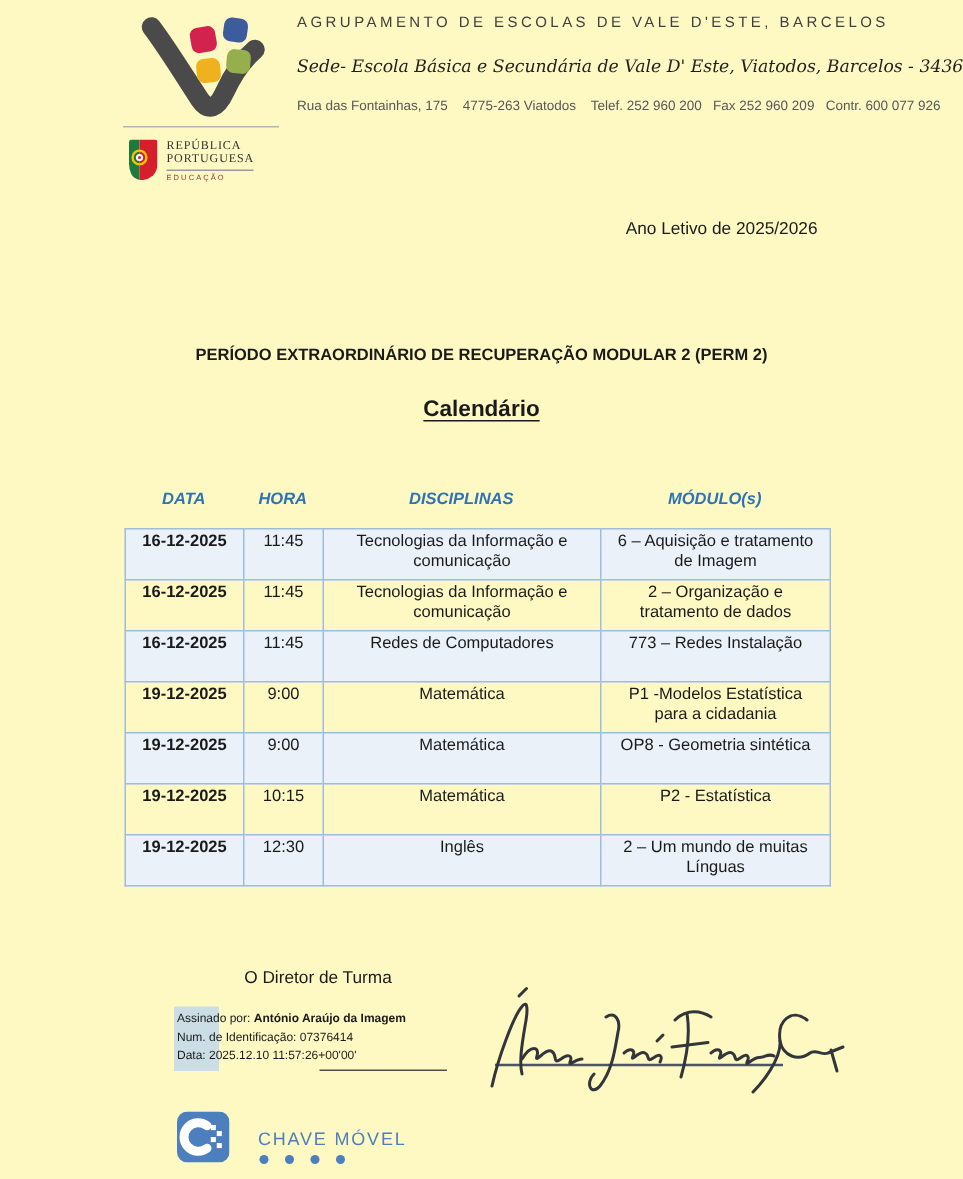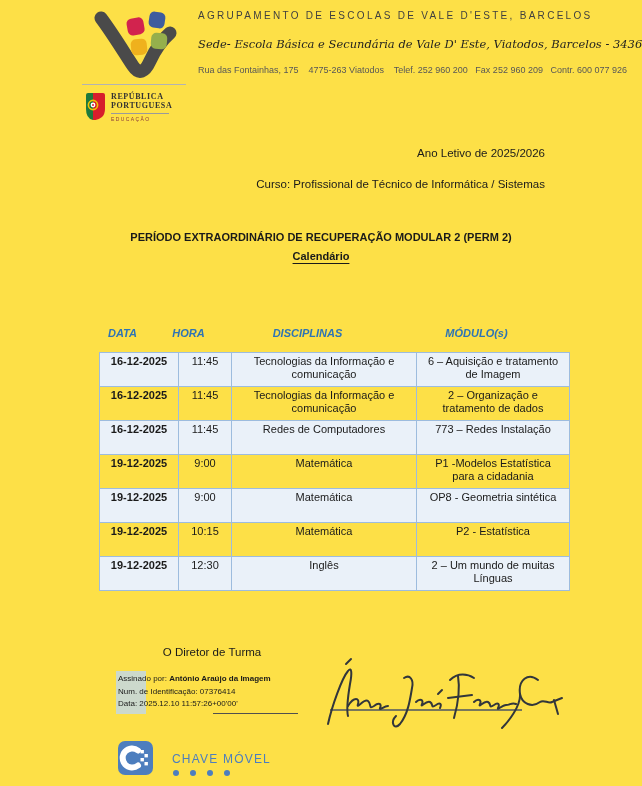--- a/index.html
+++ b/index.html
@@ -1,56 +1,56 @@
 <!DOCTYPE html>
 <html style="--accent: #2E74B5; --tborder: #9DBCDE; --shade: #EAF1F9; --chave: #4D7EBE; --hl: #BFD7EE;"><head>
 <meta charset="utf-8">
 <style>
   html,body{margin:0;padding:0;background:#ffffff;}
   .page{
-    position:relative;width:642px;height:786px;background:#fde047;overflow:hidden;
+    position:relative;width:642px;height:786px;background:#fef9c3;overflow:hidden;
     font-family:"Liberation Sans",sans-serif;color:#1a1a1a;
   }
   
   .school-logo{position:absolute;left:93px;top:6px;}
   .logo-underline{position:absolute;left:82px;top:84px;width:104px;height:1px;background:#b3b3b3;}
   .school-name{
     position:absolute;left:198px;top:10px;font-size:10px;letter-spacing:2.3px;
     color:#3f3f3f;white-space:nowrap;font-weight:500;
   }
   .sede-line{
     position:absolute;left:198px;top:37px;font-size:11.5px;font-style:italic;
     font-family:"DejaVu Serif",serif;color:#1f1f1f;white-space:nowrap;
   }
   .contact-line{
     position:absolute;left:198px;top:65px;font-size:9px;color:#575757;white-space:pre;
   }
   .gov-logo{position:absolute;left:86px;top:92px;display:flex;align-items:flex-start;}
   .gov-flag{margin-top:1px;}
   .gov-textblock{margin-left:6px;}
-  .gov-name{font-family:"Liberation Serif",serif;font-weight:bold;font-size:8px;
+  .gov-name{font-family:"Liberation Serif",serif;font-weight:normal;font-size:8px;
     line-height:9px;letter-spacing:.6px;color:#333;}
   .gov-divider{width:58px;height:1px;background:#9a9a9a;margin:3px 0 2px 0;}
   .gov-dept{font-size:5px;letter-spacing:1.4px;color:#8b3a3a;}
   
   .ano-letivo{position:absolute;right:97px;top:147px;font-size:11.5px;}
   .curso-line{position:absolute;right:97px;top:178px;font-size:11.5px;}
   .period-title{position:absolute;left:0;top:231px;width:100%;text-align:center;
     font-size:11px;font-weight:bold;}
-  .calendar-title{position:absolute;left:0;top:250px;width:100%;text-align:center;
-    font-size:11px;font-weight:bold;}
+  .calendar-title{position:absolute;left:0;top:264px;width:100%;text-align:center;
+    font-size:15px;font-weight:bold;}
   .calendar-title span{text-decoration:underline;text-underline-offset:3px;}
   
   .col-headers{position:absolute;left:83px;top:327px;width:470px;display:flex;}
   .col-headers span{font-size:11px;font-weight:bold;font-style:italic;
     color:var(--accent);text-align:center;}
   .ch-data{width:79px;} .ch-hora{width:53px;} .ch-disc{width:185px;} .ch-mod{width:153px;}
   table.schedule{
     position:absolute;left:83px;top:352px;width:470px;border-collapse:collapse;
-    font-size:11px;line-height:13px;table-layout:fixed;margin-left:16px;
+    font-size:11px;line-height:13px;table-layout:fixed;
   }
   table.schedule td{
     border:1px solid var(--tborder);text-align:center;vertical-align:top;
     padding:2px 6px 0 6px;height:31px;
   }
   table.schedule tr.shaded td{background:var(--shade);}
   td.cell-data{font-weight:bold;}
   
   .sig-left-title{position:absolute;left:122px;top:646px;width:180px;text-align:center;font-size:11.5px;}
   .sig-right-title{position:absolute;left:328px;top:646px;width:230px;text-align:center;font-size:11.5px;}
@@ -96,21 +96,20 @@
     </svg>
     <div class="gov-textblock">
       <div class="gov-name">REPÚBLICA</div>
       <div class="gov-name">PORTUGUESA</div>
       <div class="gov-divider"></div>
       <div class="gov-dept">EDUCAÇÃO</div>
     </div>
   </div>
 
   <div class="ano-letivo">Ano Letivo de 2025/2026</div>
-  <div class="curso-line">Curso: Profissional de Técnico de Informática / Sistemas</div>
   <div class="period-title">PERÍODO EXTRAORDINÁRIO DE RECUPERAÇÃO MODULAR 2 (PERM 2)</div>
   <div class="calendar-title">
     <span>Calendário</span>
   </div>
 
   <div class="col-headers">
     <span class="ch-data">DATA</span>
     <span class="ch-hora">HORA</span>
     <span class="ch-disc">DISCIPLINAS</span>
     <span class="ch-mod">MÓDULO(s)</span>

